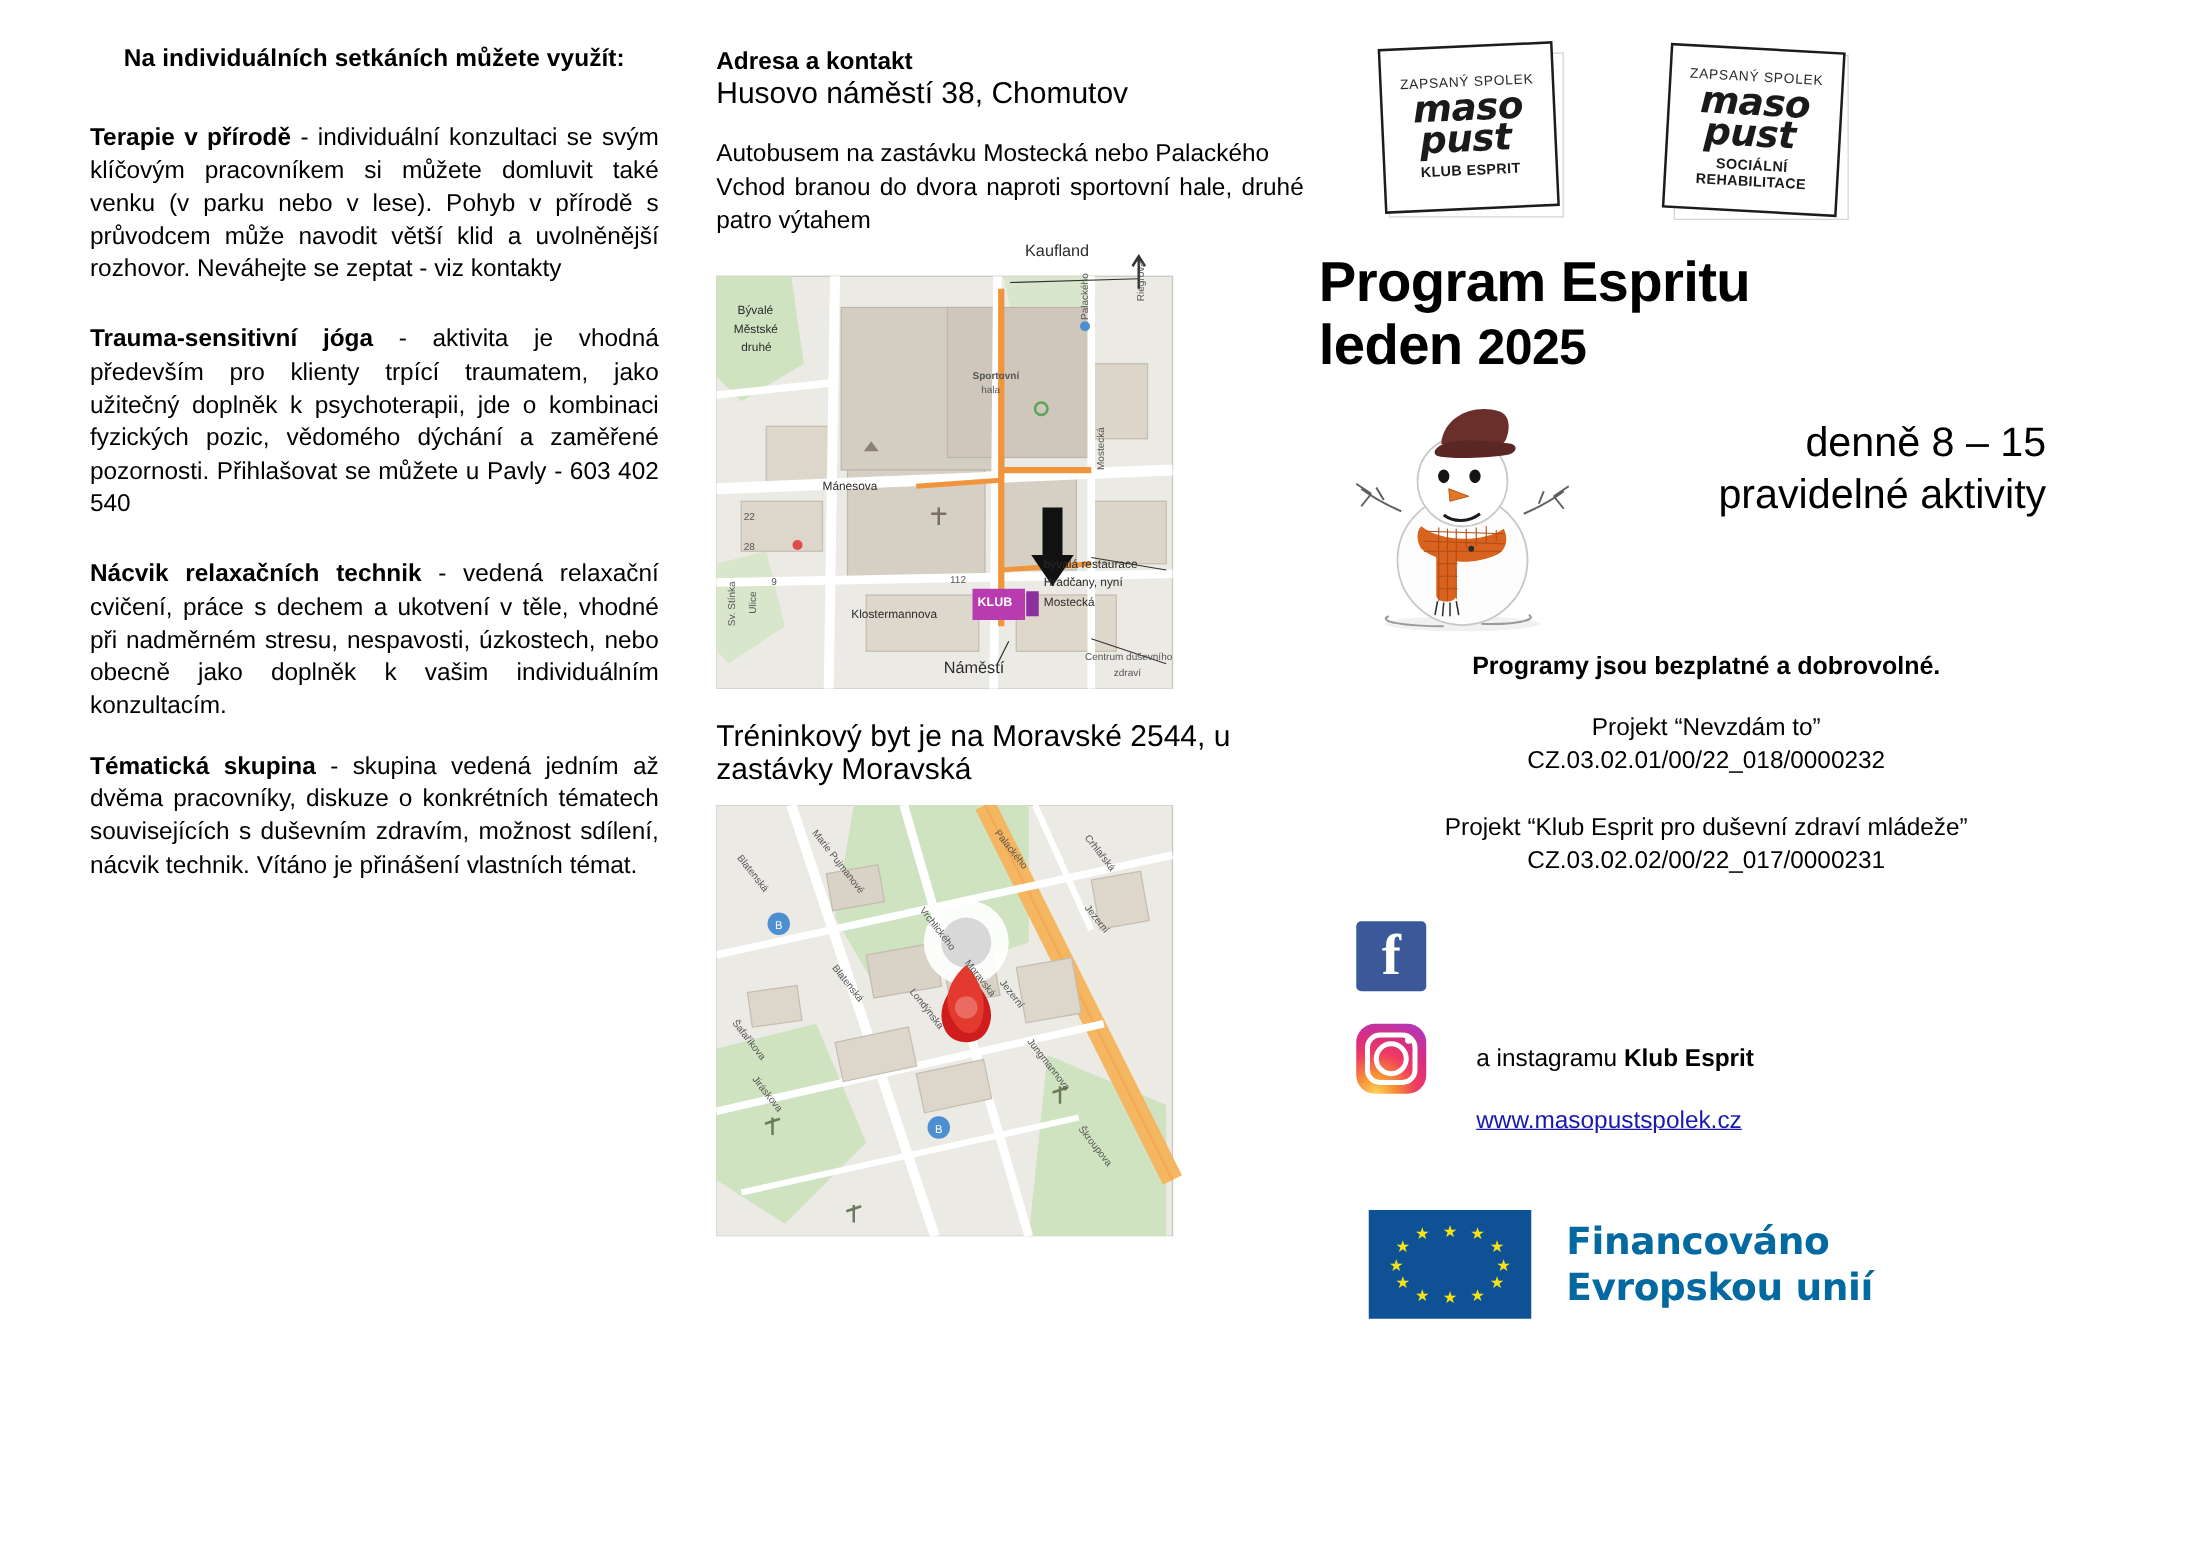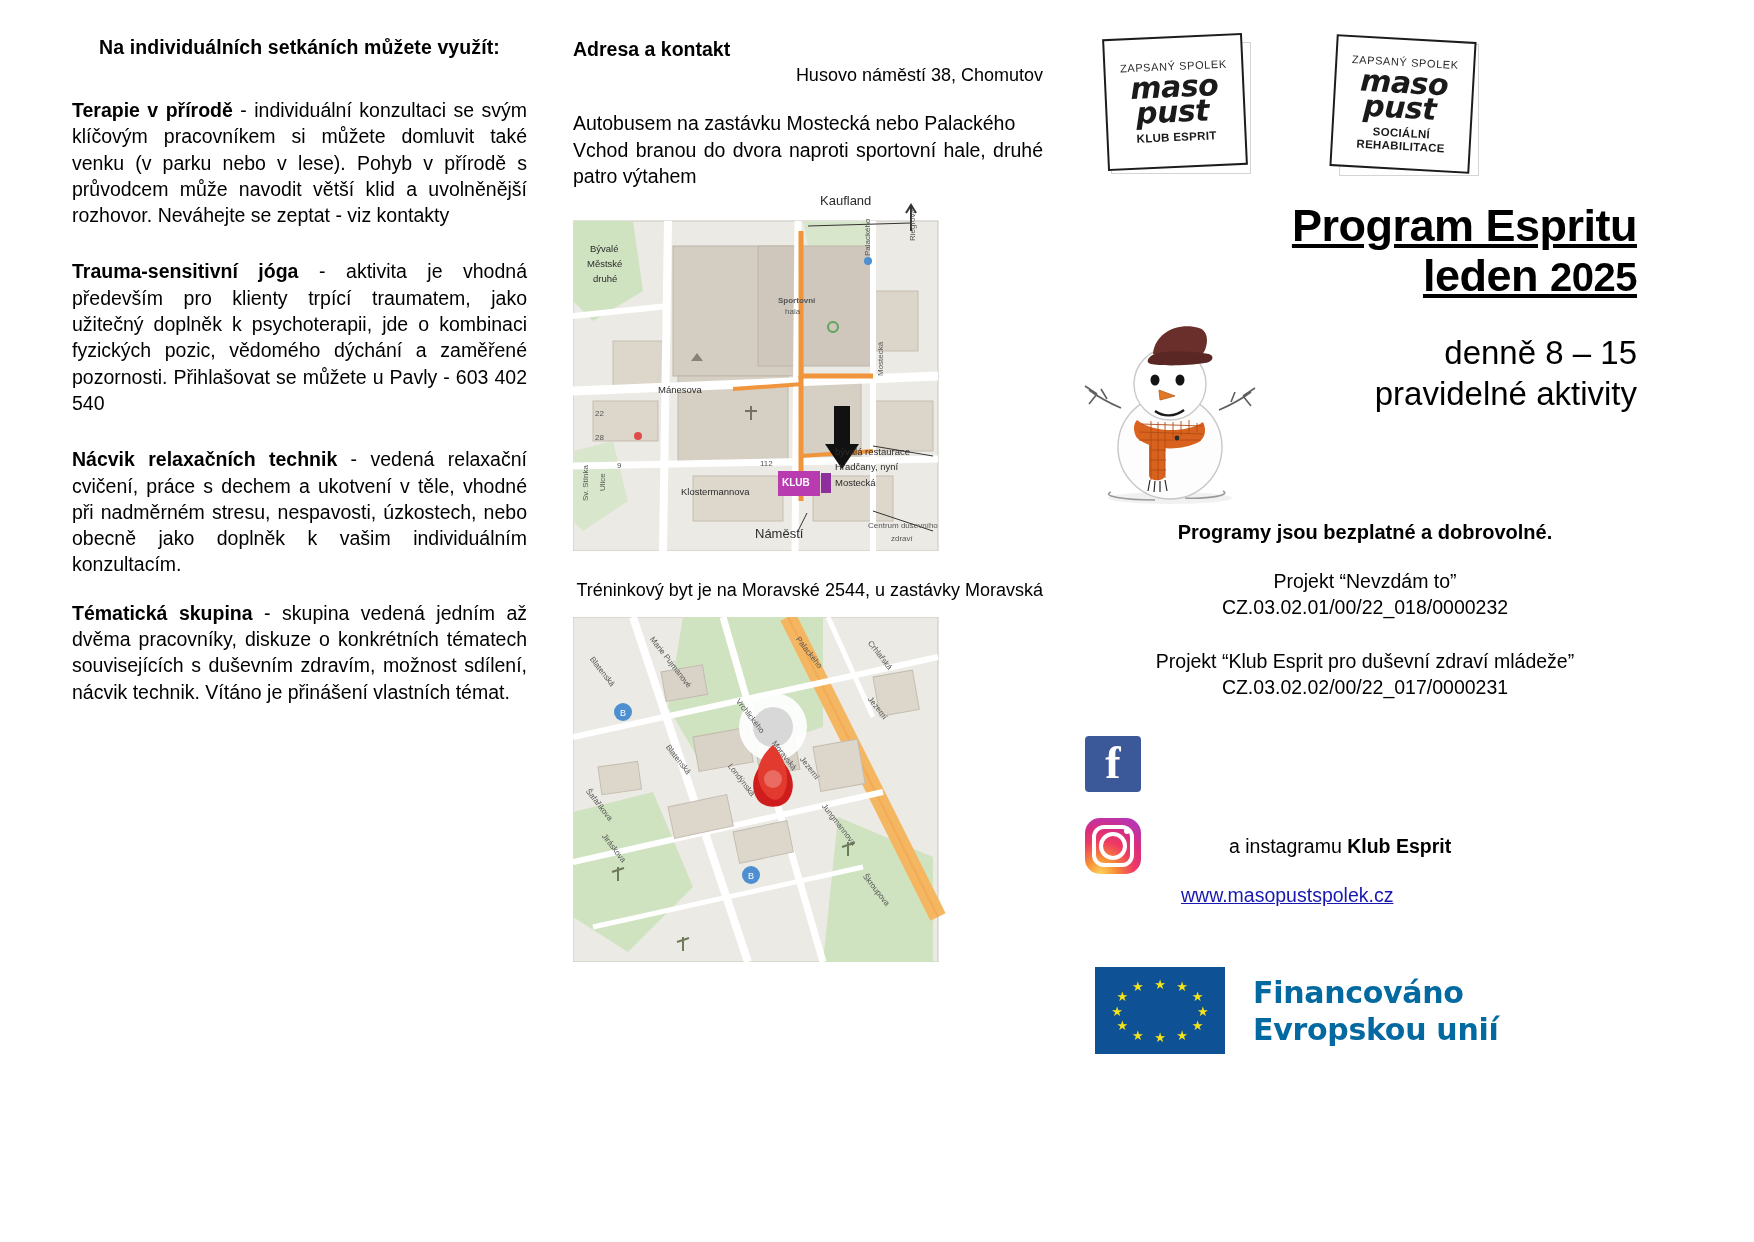--- a/index.html
+++ b/index.html
@@ -27,21 +27,21 @@
   .l-head { text-align:center; }
   .para {
     font-size:19.5px; line-height:26.3px; text-align:justify;
     margin:0; hyphens:none;
   }
   .para b { font-weight:bold; }
   .gap-lg { height:30px; }
   .gap-md { height:22px; }
 
   .mid-title { font-size:19.5px; font-weight:bold; line-height:26px; margin:0; }
-  .mid-plain { font-size:18px; line-height:26.3px; margin:0; text-align:right; }
+  .mid-plain { font-size:24px; line-height:26.3px; margin:0; text-align:left; }
   .mid-just  { font-size:19.5px; line-height:26.3px; margin:0; text-align:justify; }
 
   
   .logos { position:relative; height:155px; }
   .logo-box {
     position:absolute; width:148px; height:140px;
   }
   .logo-shadow {
     position:absolute; left:6px; top:6px; width:140px; height:132px;
     border:1.5px solid #d4d4d4; background:#fff;
@@ -63,22 +63,22 @@
     letter-spacing:-0.5px; color:#1a1a1a;
   }
   .logo-word.w2 { margin-left:-6px; }
   .logo-bot {
     font-size:11.5px; font-weight:bold; letter-spacing:0.3px; color:#1a1a1a;
     margin-top:7px; text-align:center; line-height:13px; white-space:nowrap;
   }
 
   
   .big-title {
-    text-align:right; font-size:45px; font-weight:bold; line-height:50px;
-    letter-spacing:-0.5px; margin:18px 0 0 0; padding-right:58px;text-decoration:underline;
+    text-align:left; font-size:45px; font-weight:bold; line-height:50px;
+    letter-spacing:-0.5px; margin:18px 0 0 0; padding-right:58px;
   }
   .big-title .ln2 { display:block; }
   .big-title .yr { font-size:40px; }
 
   
   .mid-block { position:relative; height:205px; margin-top:8px; }
   .snowman { position:absolute; left:8px; top:0px; width:215px; height:195px; }
   .sub-lines {
     position:absolute; right:58px; top:22px; width:330px;
     text-align:right; font-size:33px; line-height:41px; color:#000;
@@ -412,21 +412,21 @@
       <div>CZ.03.02.02/00/22_017/0000231</div>
     </div>
 
     <div class="social">
       <div class="srow">
         <div class="sicon">
             <div class="fb"></div>
           </div>
       </div>
 
-      <div class="srow" style="margin-bottom:10px;gap:48px;">
+      <div class="srow" style="margin-bottom:10px;">
         <div class="sicon">
           <div class="ig">
               <div class="sq"></div>
               <div class="ring"></div>
               <div class="dot"></div>
             </div>
         </div>
         <div class="stext">
           <span>a instagramu </span><b>Klub Esprit</b>
         </div>

